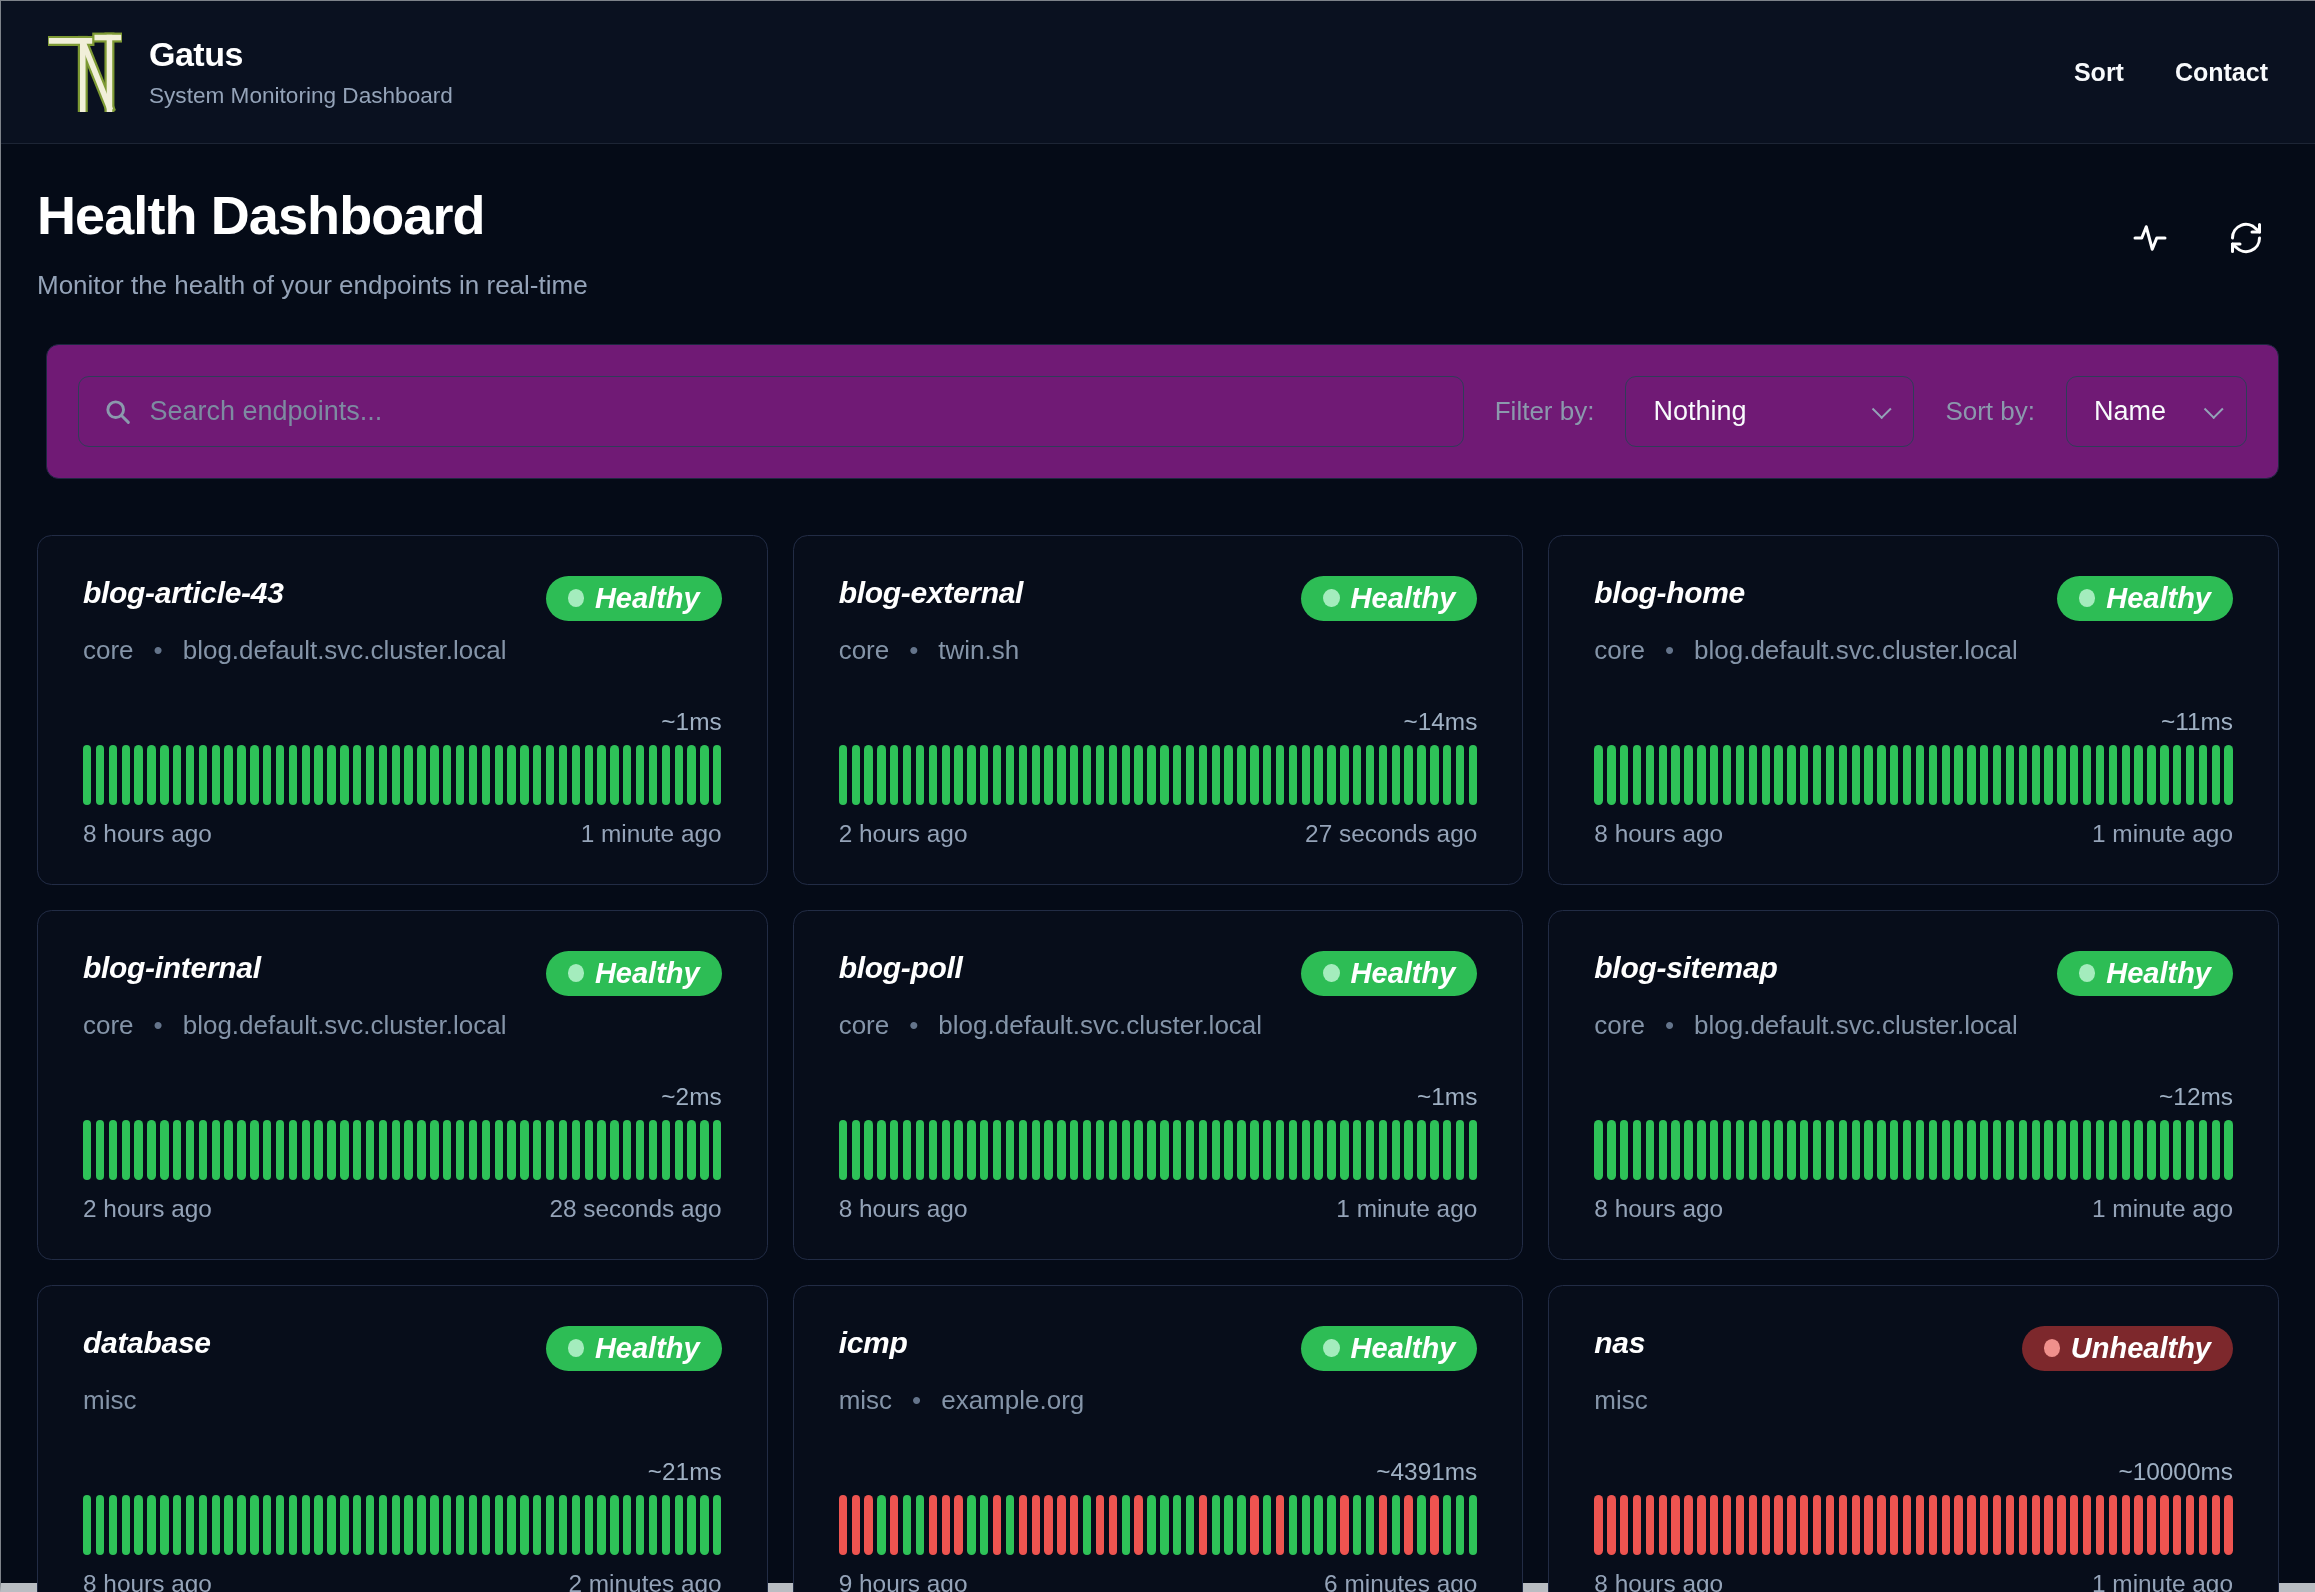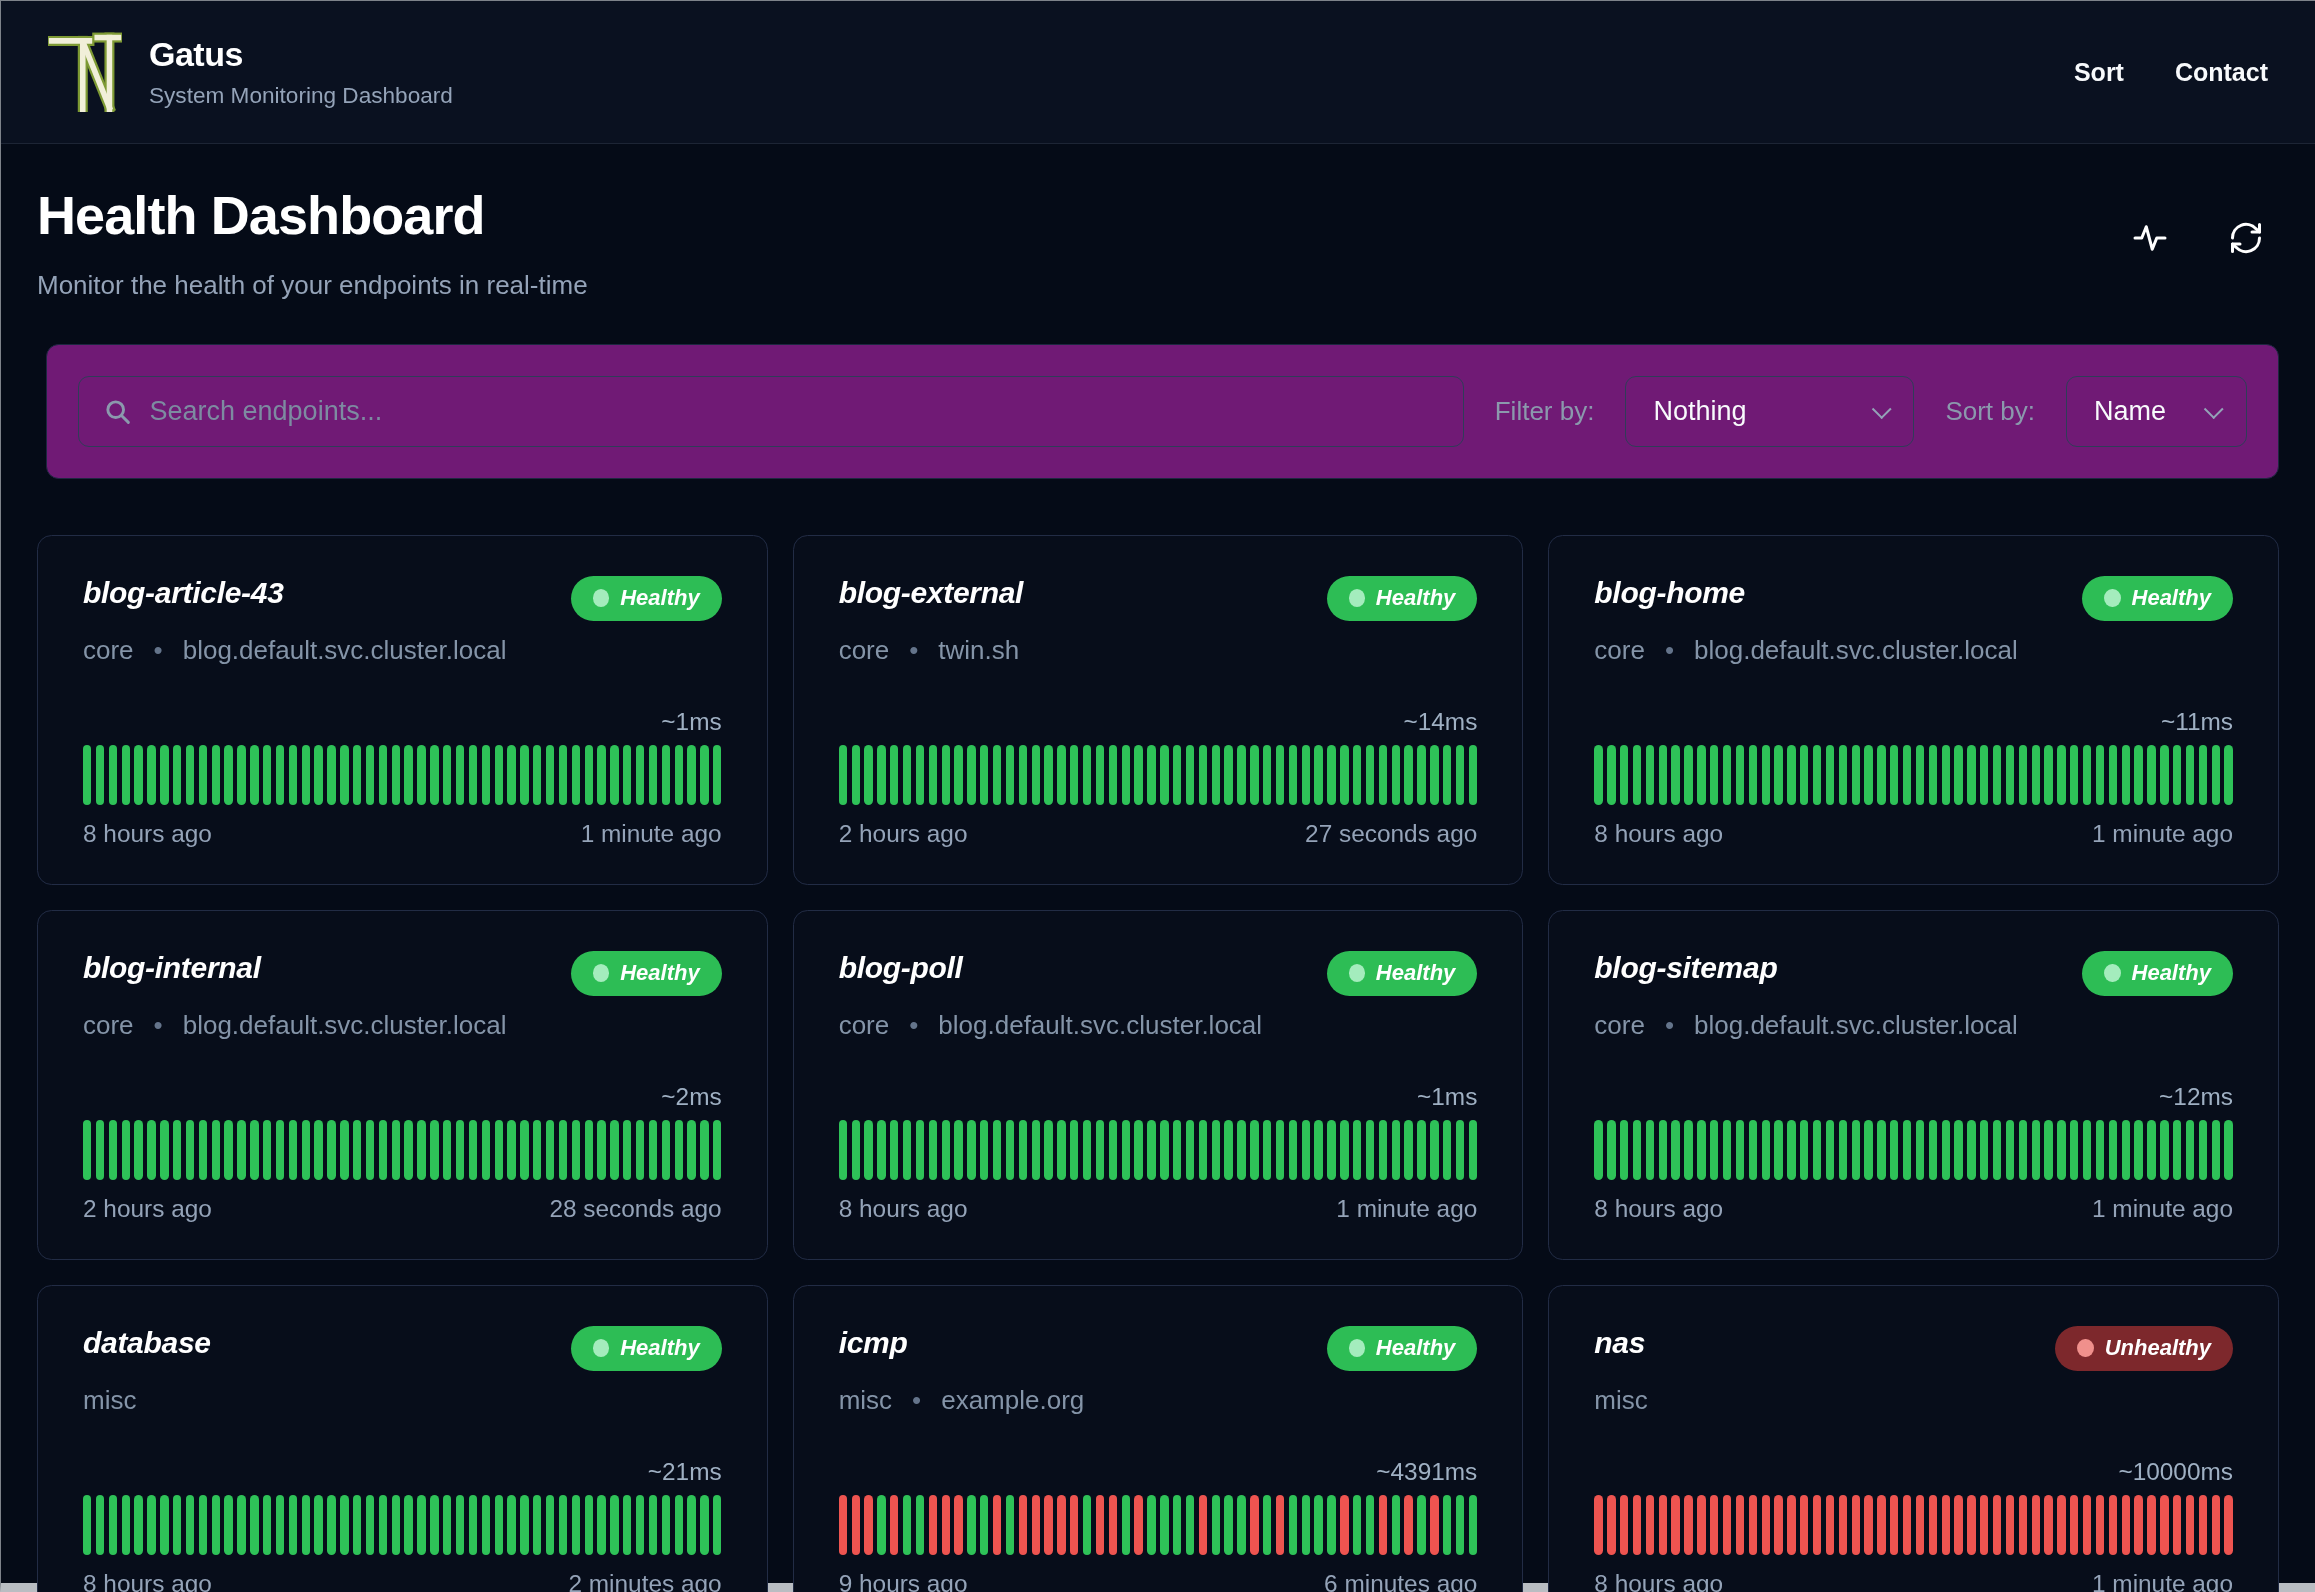--- a/index.html
+++ b/index.html
@@ -97,21 +97,21 @@
     padding:40px 45px 36px 45px;
     cursor:pointer;
   }
   .card-top { display:flex; align-items:flex-start;font-style:italic; }
   .card-title { font-size:30px; font-weight:700; color:#ffffff; letter-spacing:-0.3px; }
   .badge {
     margin-left:auto;
     height:45px; border-radius:23.5px;
     display:flex; align-items:center; gap:11px;
     padding:9px 22px;
-    font-size:22px; font-weight:700; color:#ffffff;
+    font-size:29px; font-weight:700; color:#ffffff;
   }
   .badge .badge-dot { width:16.3px; height:18px; border-radius:50%; }
   .badge.healthy { background:#2dbd55; }
   .badge.healthy .badge-dot { background:#a4ecbd; }
   .badge.unhealthy { background:#7d282c; }
   .badge.unhealthy .badge-dot { background:#f0908c; }
 
   .card-sub { margin-top:14.5px; font-size:26px; color:#8494a8; display:flex; gap:20px; align-items:center; }
   .card-sub .sep { color:#64748b; }
 

